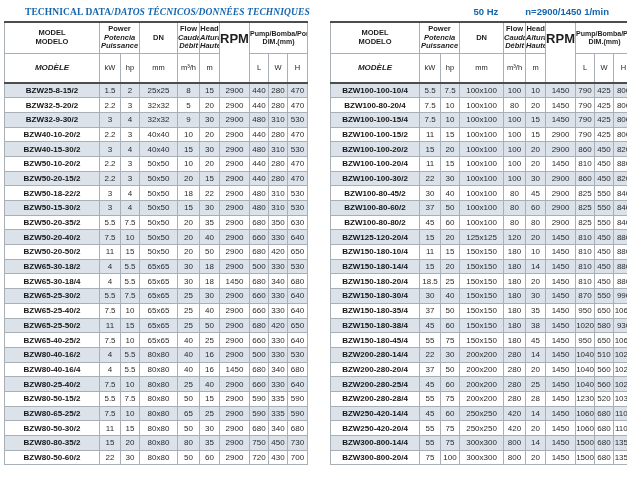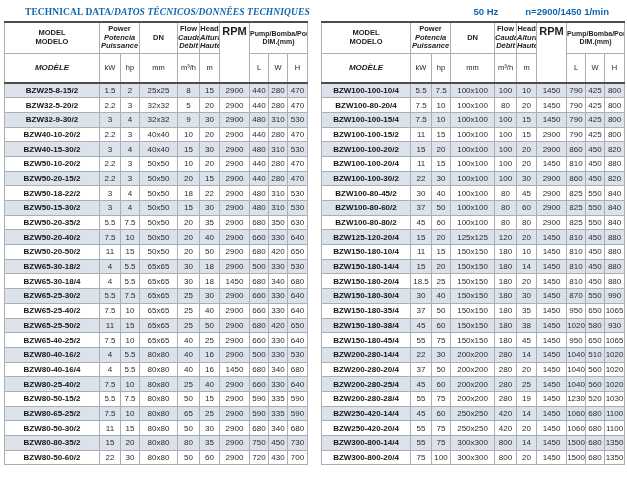--- a/index.html
+++ b/index.html
@@ -14,40 +14,40 @@
   
   .titlebar {
     display:flex; justify-content:space-between; align-items:baseline;
     padding:2px 6px 3px 21px; height:17px;
   }
   .title { color:#1566ad; font-size:9.5px; font-weight:bold; letter-spacing:.1px;font-family:Liberation Serif, serif; }
   .title .t-italic { font-style:italic; }
   .freqspeed { color:#1566ad; font-size:9.5px; font-weight:bold; display:flex; gap:27px; padding-right:8px;justify-content:flex-end; }
 
   
-  .tables { display:flex; gap:13px; }
+  .tables { display:flex; gap:22px; }
   table {
     border-collapse:collapse; table-layout:fixed; width:303px;
     border-top:2px solid #4d4d4d;
   }
   th, td {
     border:1px solid #a9afb6;
     text-align:center; vertical-align:middle;
     color:#1e1e20; overflow:hidden; white-space:nowrap;
   }
   thead { border-bottom:2px solid #4d4d4d; }
   tbody { border-bottom:1.5px solid #8d939a;padding-left:45px; }
 
   thead th { background:#ffffff; font-size:7.5px; line-height:8.5px; font-weight:bold; }
   .lbl-row th { height:31px; }
   .unit-row th { height:30px; font-weight:normal; font-size:7.5px; }
   .unit-row th.modele-th { font-weight:bold; font-style:italic; font-size:8px; }
   th .it { font-style:italic; display:block; }
   th .up { display:block; }
-  th.rpm-th { vertical-align:top; padding-top:4px; font-size:11px; }
+  th.rpm-th { vertical-align:top; padding-top:12px; font-size:13px; }
   th.dim-th { font-size:7px; line-height:8px; }
 
   tbody td { height:14.7px; font-size:8px; color:#2a2a2c; }
   tbody td.model-cell { font-weight:bold; font-size:8px; color:#141416; }
   tbody tr:nth-child(odd)  td { background:#dbe2ea; }
   tbody tr:nth-child(even) td { background:#ffffff; }
 
   col.c-model{width:95px;} col.c-kw{width:21px;} col.c-hp{width:19px;}
   col.c-dn{width:38px;} col.c-flow{width:22px;} col.c-head{width:20px;}
   col.c-rpm{width:30px;} col.c-l{width:19px;} col.c-w{width:19px;} col.c-h{width:20px;}
@@ -748,21 +748,21 @@
             <td>1040</td>
             <td>560</td>
             <td>1020</td>
           </tr>
           <tr>
             <td class="model-cell">BZW200-280-28/4</td>
             <td>55</td>
             <td>75</td>
             <td>200x200</td>
             <td>280</td>
-            <td>19</td>
+            <td>28</td>
             <td>1450</td>
             <td>1230</td>
             <td>520</td>
             <td>1030</td>
           </tr>
           <tr>
             <td class="model-cell">BZW250-420-14/4</td>
             <td>45</td>
             <td>60</td>
             <td>250x250</td>

